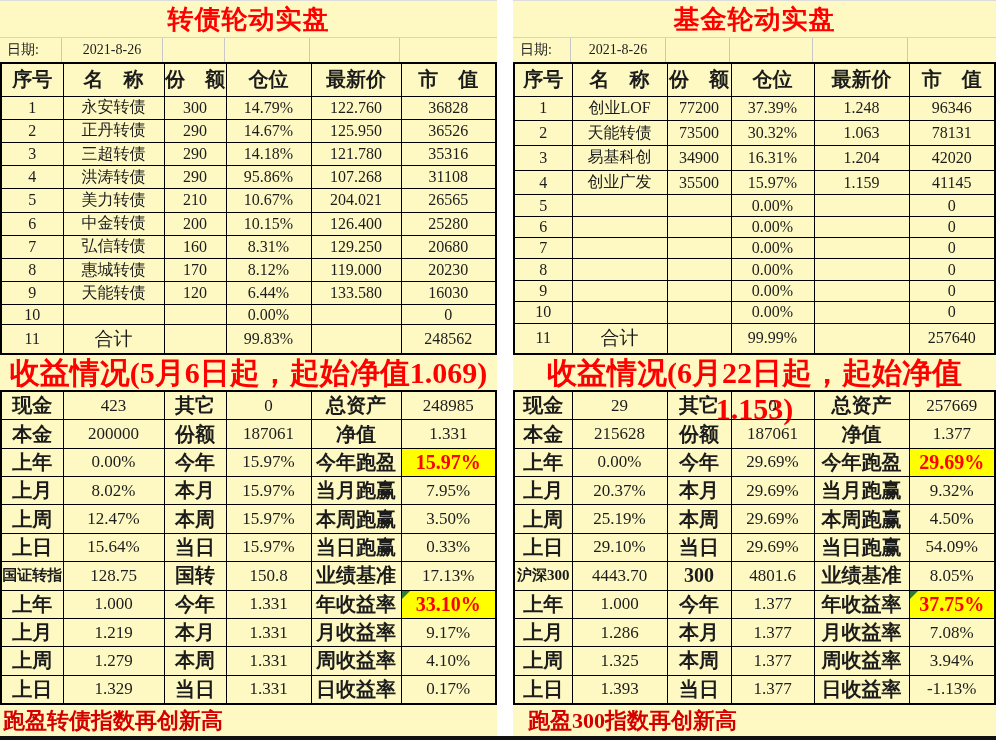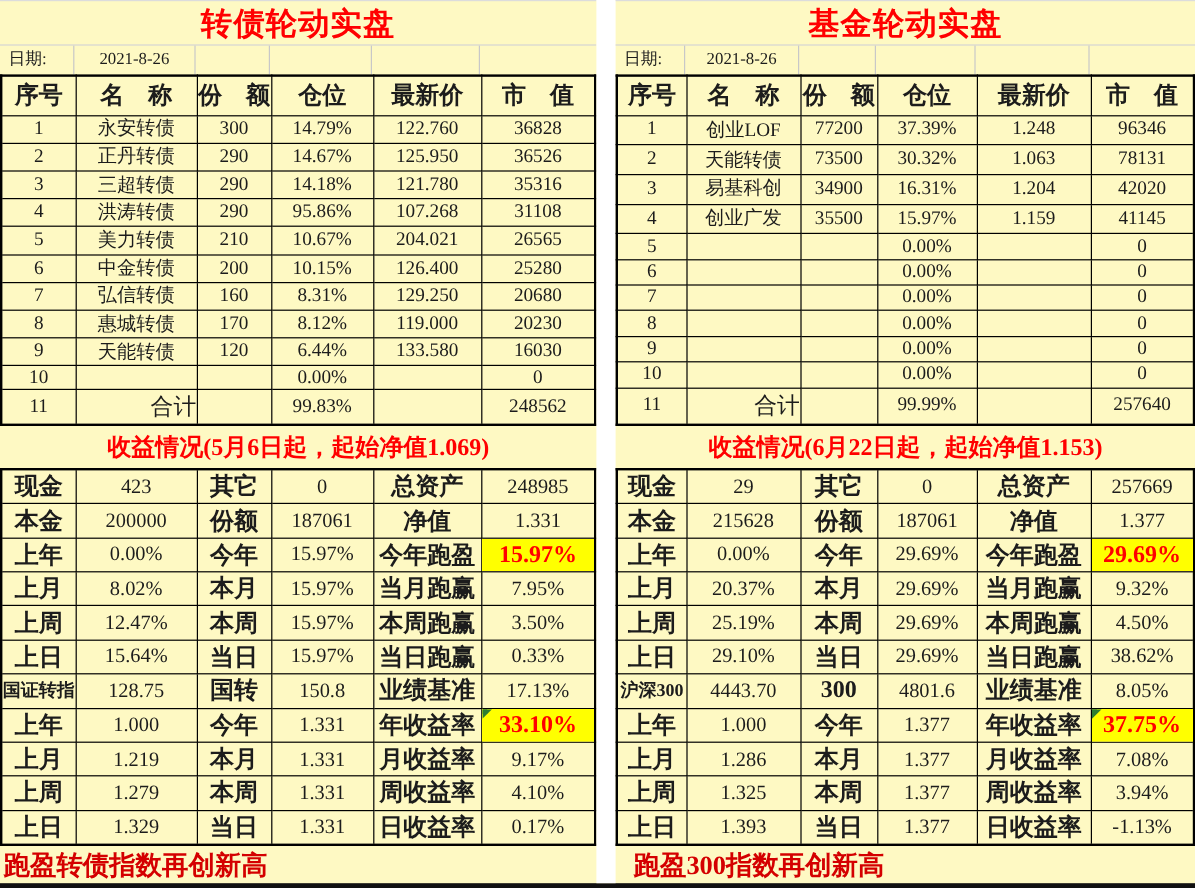--- a/index.html
+++ b/index.html
@@ -33,25 +33,25 @@
   .holdings { height:293px; border:2px solid #000; }
   .holdings thead tr { height:33px; }
   .holdings th {
     border:1px solid #000; font-size:20px; font-weight:bold;
     text-align:center; white-space:nowrap; overflow:hidden;
   }
   .holdings td {
     border:1px solid #000; text-align:center; font-size:16px;
     white-space:nowrap; overflow:hidden; padding:0;
   }
-  .holdings td.total { font-size:19px;text-align:right; }
+  .holdings td.total { font-size:19px; }
 
   .subtitle {
     height:35px; line-height:36px; text-align:center;
-    color:#ff0000; font-weight:bold; font-size:20px;
+    color:#ff0000; font-weight:bold; font-size:30px;
   }
 
   .summary { height:315px; border:2px solid #000; }
   .summary td {
     border:1px solid #000; text-align:center; padding:0;
     white-space:nowrap; overflow:hidden;
   }
   .summary td.lab { font-weight:bold; font-size:20px; }
   .summary td.small-lab { font-size:15px; }
   .summary td.val { font-size:17px; }
@@ -477,21 +477,21 @@
               <td class="val">29.69%</td>
               <td class="lab">本周跑赢</td>
               <td class="val">4.50%</td>
             </tr>
             <tr>
               <td class="lab">上日</td>
               <td class="val">29.10%</td>
               <td class="lab">当日</td>
               <td class="val">29.69%</td>
               <td class="lab">当日跑赢</td>
-              <td class="val">38.62%</td>
+              <td class="val">54.09%</td>
             </tr>
             <tr>
               <td class="lab small-lab">沪深300</td>
               <td class="val">4443.70</td>
               <td class="lab">300</td>
               <td class="val">4801.6</td>
               <td class="lab">业绩基准</td>
               <td class="val">8.05%</td>
             </tr>
             <tr>

